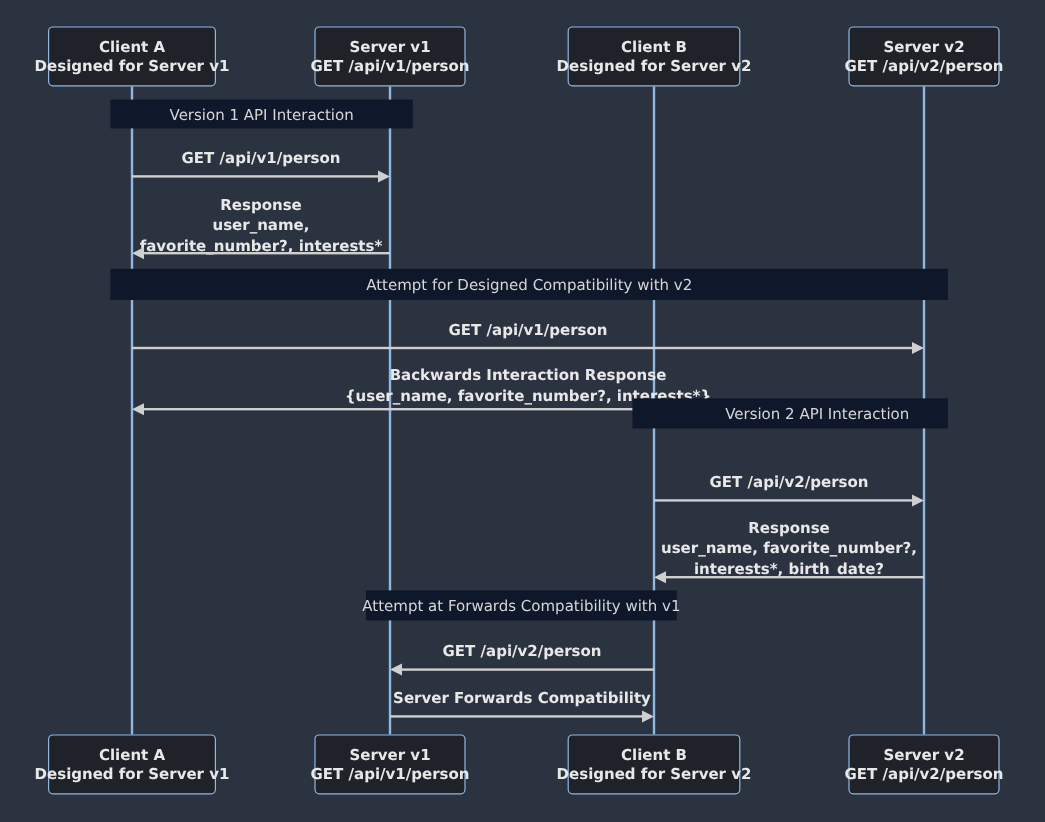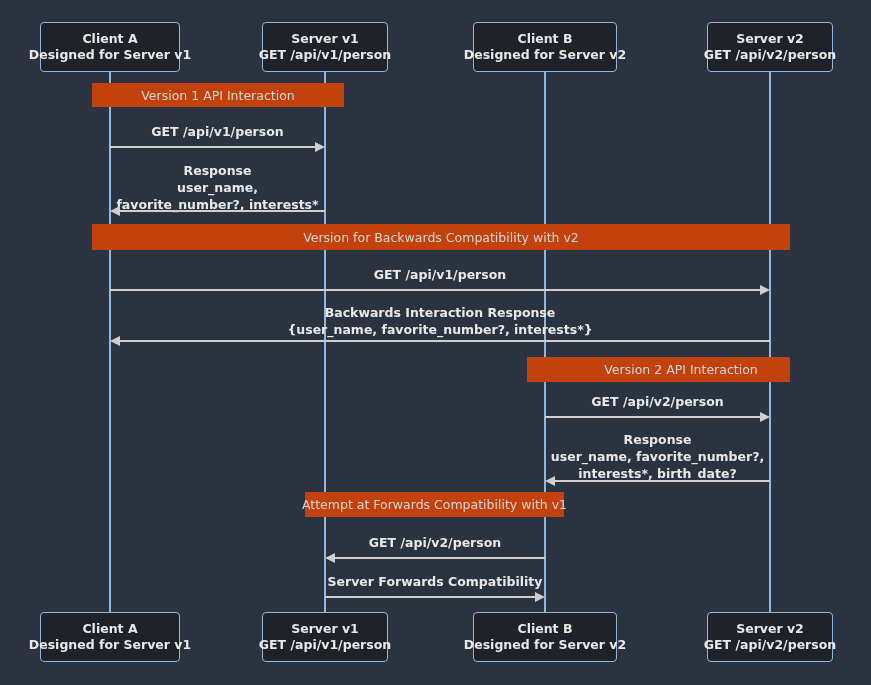--- a/index.html
+++ b/index.html
@@ -42,21 +42,21 @@
     font-weight: bold;
     line-height: 1.32;
     text-align: center;
   }
   .actor-line1, .actor-line2 { display: block; white-space: nowrap; }
 
   
   .section-bar {
     position: absolute;
     box-sizing: border-box;
-    background: #c2410c;
+    background: #0f172a;
     color: #d6d6d6;
     font-size: 12.5px;
     display: flex;
     align-items: center;
     justify-content: center;
     text-align: center;
     white-space: nowrap;
   }
 
   
@@ -137,32 +137,32 @@
   <div class="msg-label" style="left:110px; top:124px; width:215px;">GET /api/v1/person</div>
   <div class="msg-line" style="left:110px; top:146px; width:205px;"></div>
   <div class="arrowhead right" style="left:315px; top:142px;"></div>
 
   <div class="msg-label" style="left:110px; top:163px; width:215px;">Response
 user_name,
 favorite_number?, interests*</div>
   <div class="msg-line" style="left:120px; top:210px; width:205px;"></div>
   <div class="arrowhead left" style="left:110px; top:206px;"></div>
 
-  <div class="section-bar" style="left:92px; top:224px; width:698px; height:26px;">Version for Backwards Compatibility with v2</div>
+  <div class="section-bar" style="left:92px; top:224px; width:698px; height:26px;">Attempt for Designed Compatibility with v2</div>
 
   <div class="msg-label" style="left:110px; top:267px; width:660px;">GET /api/v1/person</div>
   <div class="msg-line" style="left:110px; top:289px; width:650px;"></div>
   <div class="arrowhead right" style="left:760px; top:285px;"></div>
 
   <div class="msg-label" style="left:110px; top:305px; width:660px;">Backwards Interaction Response
 {user_name, favorite_number?, interests*}</div>
   <div class="msg-line" style="left:120px; top:340px; width:650px;"></div>
   <div class="arrowhead left" style="left:110px; top:336px;"></div>
 
-  <div class="section-bar" style="left:527px; top:357px; width:263px; height:25px;padding-left:45px;">Version 2 API Interaction</div>
+  <div class="section-bar" style="left:527px; top:332px; width:263px; height:25px;padding-left:45px;">Version 2 API Interaction</div>
 
   <div class="msg-label" style="left:545px; top:394px; width:225px;">GET /api/v2/person</div>
   <div class="msg-line" style="left:545px; top:416px; width:215px;"></div>
   <div class="arrowhead right" style="left:760px; top:412px;"></div>
 
   <div class="msg-label" style="left:545px; top:432px; width:225px;">Response
 user_name, favorite_number?,
 interests*, birth_date?</div>
   <div class="msg-line" style="left:555px; top:480px; width:215px;"></div>
   <div class="arrowhead left" style="left:545px; top:476px;"></div>

